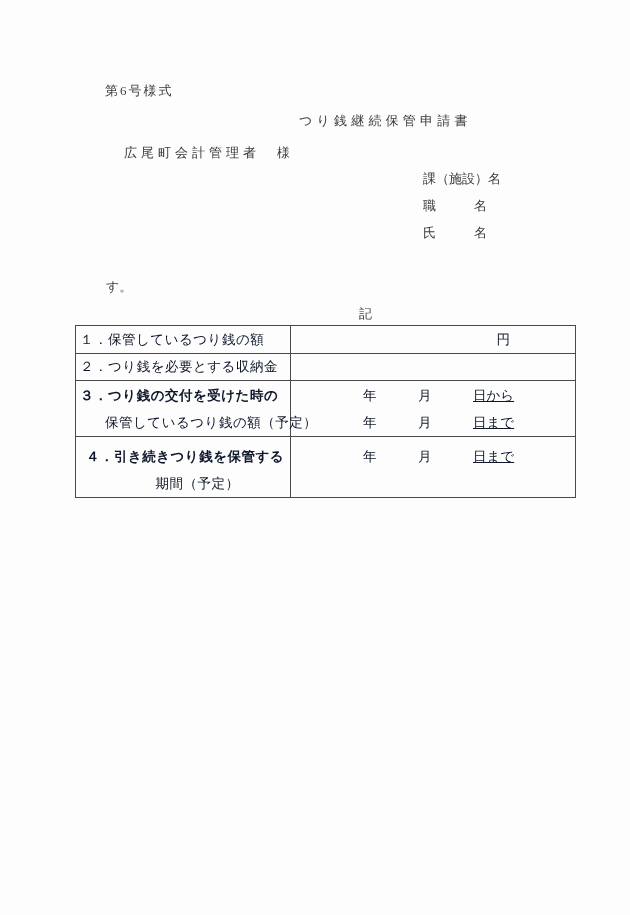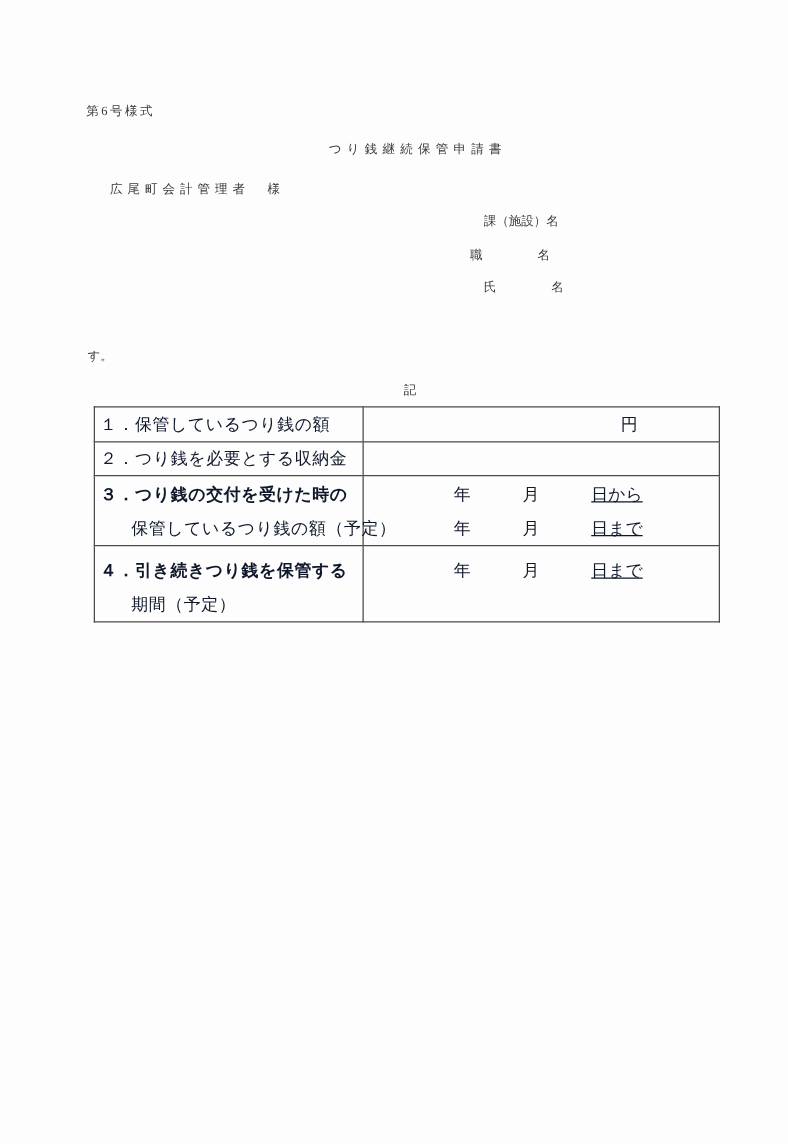--- a/index.html
+++ b/index.html
@@ -13,28 +13,29 @@
     height: 915px;
     background: #fdfdfd;
     font-family: "Liberation Serif", "DejaVu Serif", serif;
     color: #3a3a3a;
     overflow: hidden;
   }
   .abs {
     position: absolute;
     line-height: 1.15;
     white-space: nowrap;
-    font-size: 10px;
+    font-size: 13px;
+    margin-left: 36px;
   }
   #form-number   { left: 69px;  top: 84px;  letter-spacing: 2px; }
   #doc-title     { left: 263px; top: 114px; letter-spacing: 4.2px; }
   #addressee     { left: 88px;  top: 146px; letter-spacing: 4px; }
   #official-department { left: 387px; top: 172px; }
-  #official-position   { left: 376px; top: 199px; }
-  #official-name       { left: 387px; top: 226px; font-family: Liberation Mono, monospace; }
+  #official-position   { left: 387px; top: 199px; }
+  #official-name       { left: 387px; top: 226px; }
   .jline {
     width: 64px;
     white-space: normal;
     text-align: justify;
     text-align-last: justify;
   }
   #body-line1 { left: 102px; top: 253px; }
   #body-line2 { left: 70px;  top: 280px; }
   #list-heading { left: 323px; top: 307px; }
 
@@ -118,21 +119,21 @@
             <span class="tk t2">月</span>
             <span class="tk t3">日から</span>
           </div>
           <div class="date-line">
             <span class="tk t1">年</span>
             <span class="tk t2">月</span>
             <span class="tk t3">日まで</span>
           </div>
         </td>
       </tr>
-      <tr style="height:56px;">
+      <tr style="height:56px;text-align:center;">
         <td class="top-cell pt6">
           <div class="tline l1">４．引き続きつり銭を保管する</div>
           <div class="tline l2">期間（予定）</div>
         </td>
         <td class="top-cell pt6">
           <div class="date-line">
             <span class="tk t1">年</span>
             <span class="tk t2">月</span>
             <span class="tk t3">日まで</span>
           </div>

